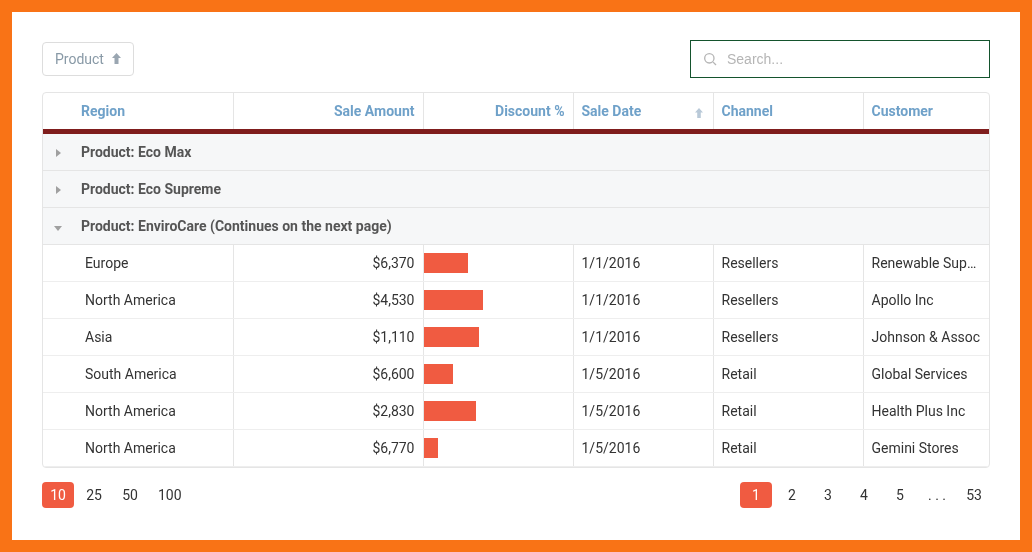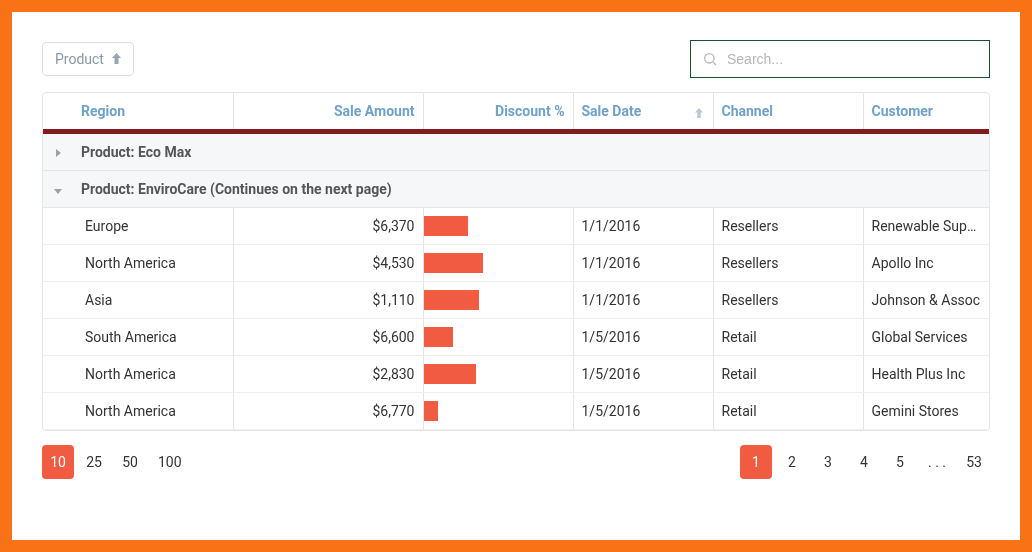--- a/index.html
+++ b/index.html
@@ -138,21 +138,21 @@
     display: block;
   }
   .footer {
     display: flex;
     justify-content: space-between;
     margin-top: 14px;
   }
   .pager { display: flex; gap: 0; align-items: center; }
   .pager .pg {
     min-width: 32px;
-    height: 34px;
+    height: 26px;
     display: inline-flex;
     align-items: center;
     justify-content: center;
     padding: 0 8px;
     border-radius: 4px;
     cursor: pointer;
     color: #333;
   }
   .pager .pg.active {
     background: #f05b41;
@@ -212,20 +212,24 @@
             <th><span>Channel</span></th>
             <th><span>Customer</span></th>
           </tr>
         </thead>
         <tbody id="tbody">
             <tr class="group-row">
               <td class="expand-cell"><span class="caret right"></span></td>
               <td colspan="6">Product: Eco Max</td>
             </tr>
             <tr class="group-row">
+              <td class="expand-cell"><span class="caret right"></span></td>
+              <td colspan="6">Product: Eco Supreme</td>
+            </tr>
+            <tr class="group-row">
               <td class="expand-cell"><span class="caret down"></span></td>
               <td colspan="6">Product: EnviroCare (Continues on the next page)</td>
             </tr>
             <tr class="data-row">
               <td class="first-cell" colspan="2">Europe</td>
               <td class="right">$6,370</td>
               <td class="bar-cell">
                 <span class="bar" style="width: 30%; background: rgb(240, 91, 65);"></span>
               </td>
               <td>1/1/2016</td>

